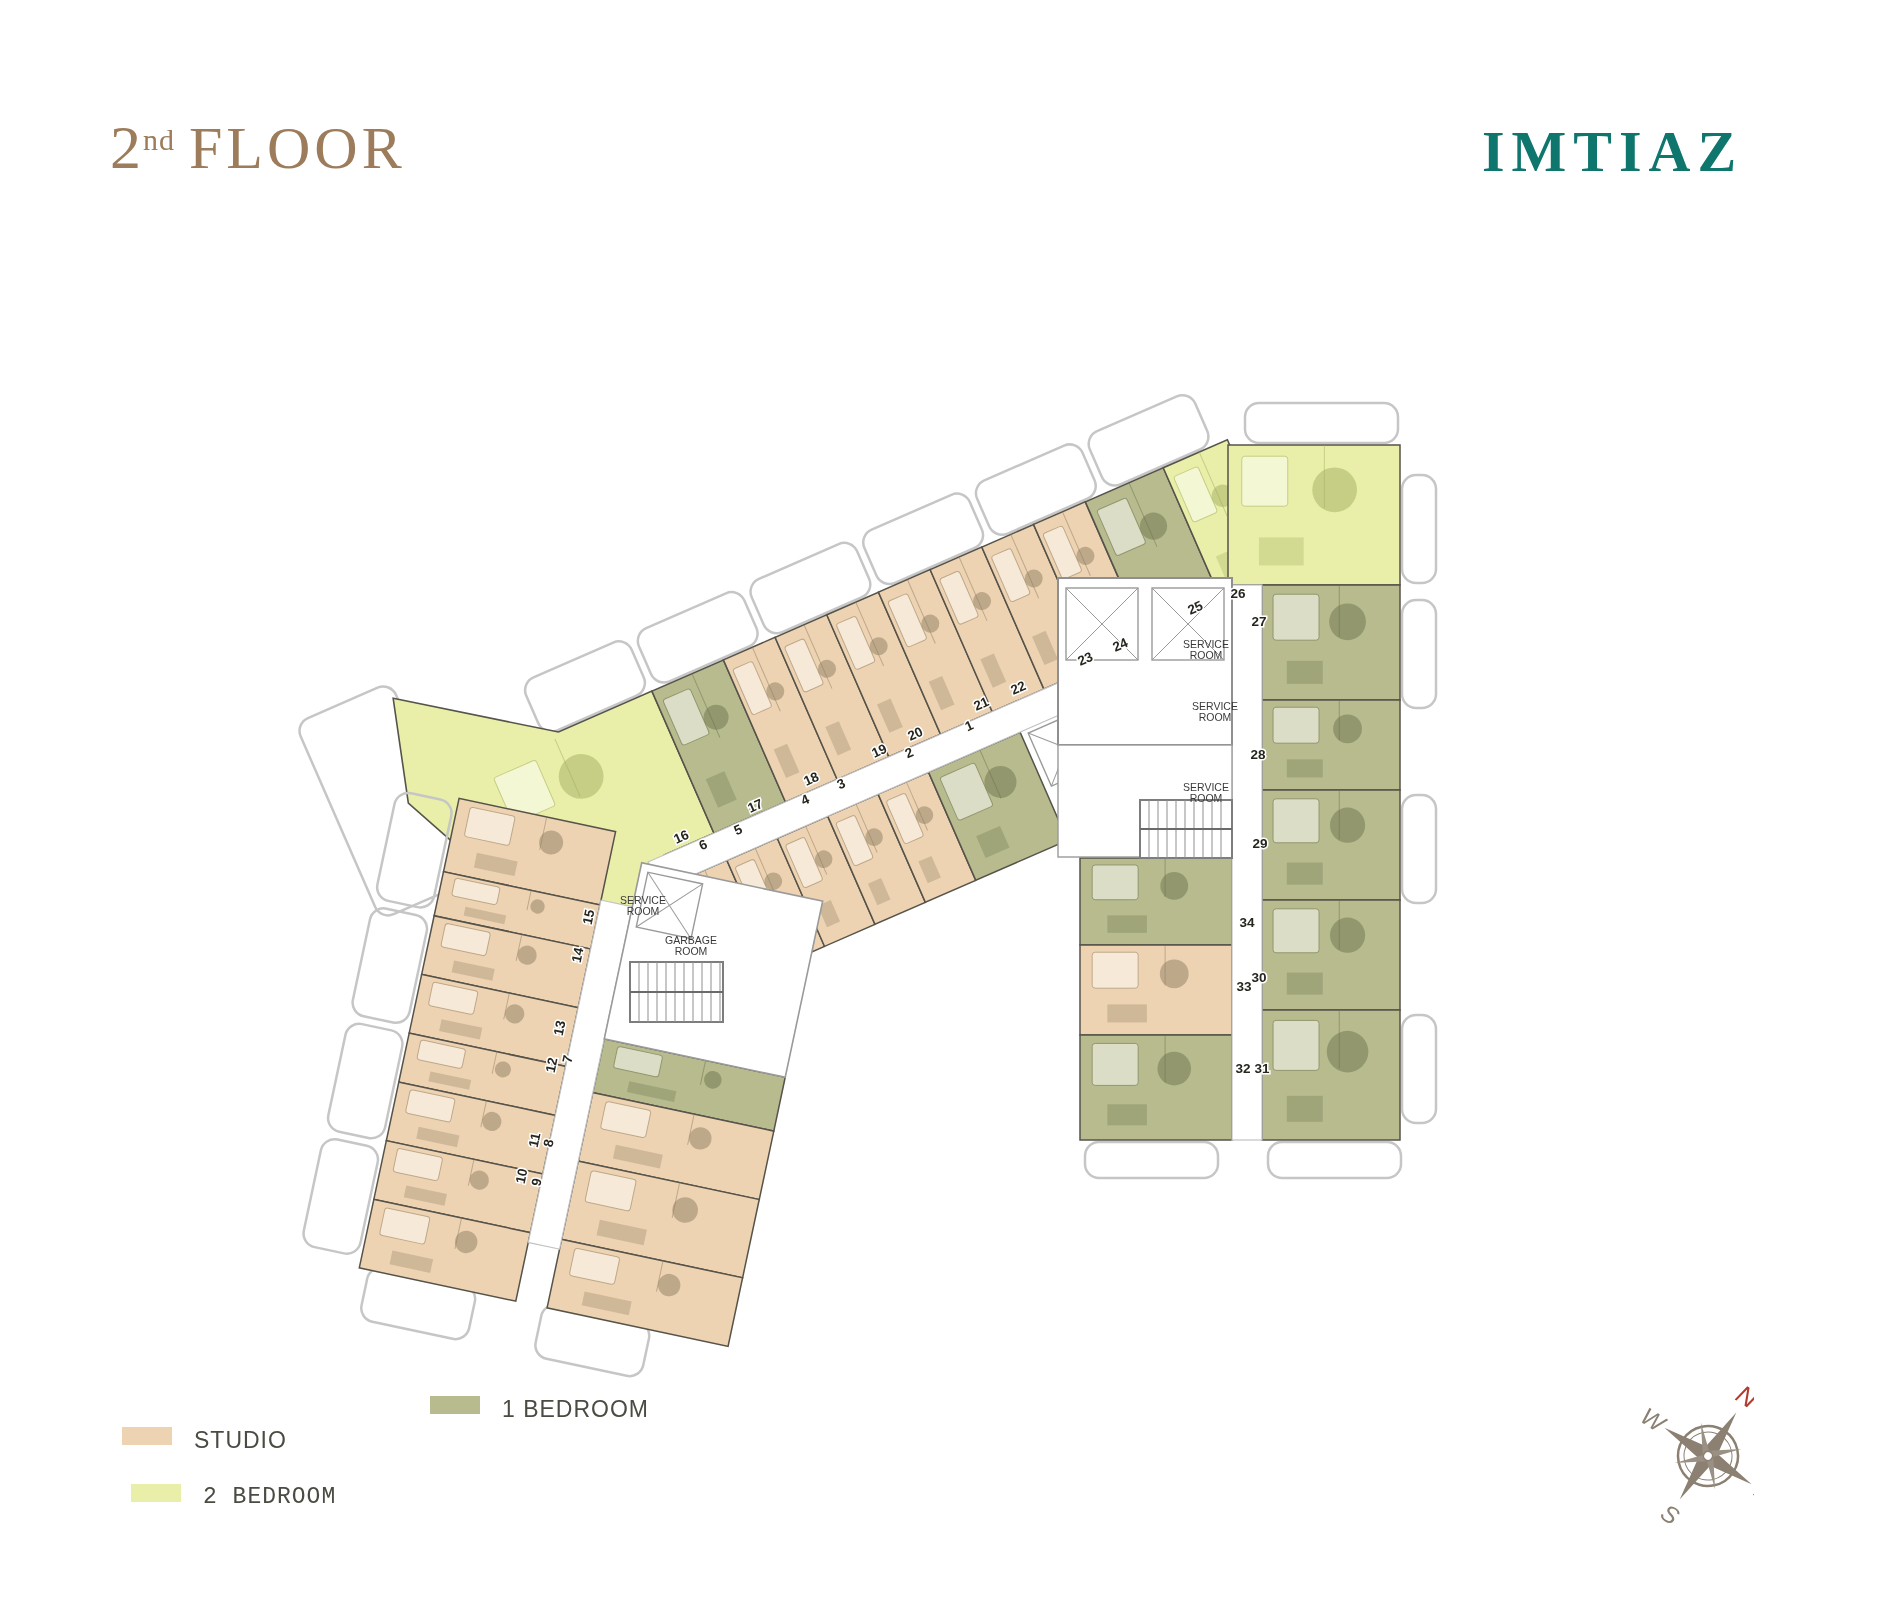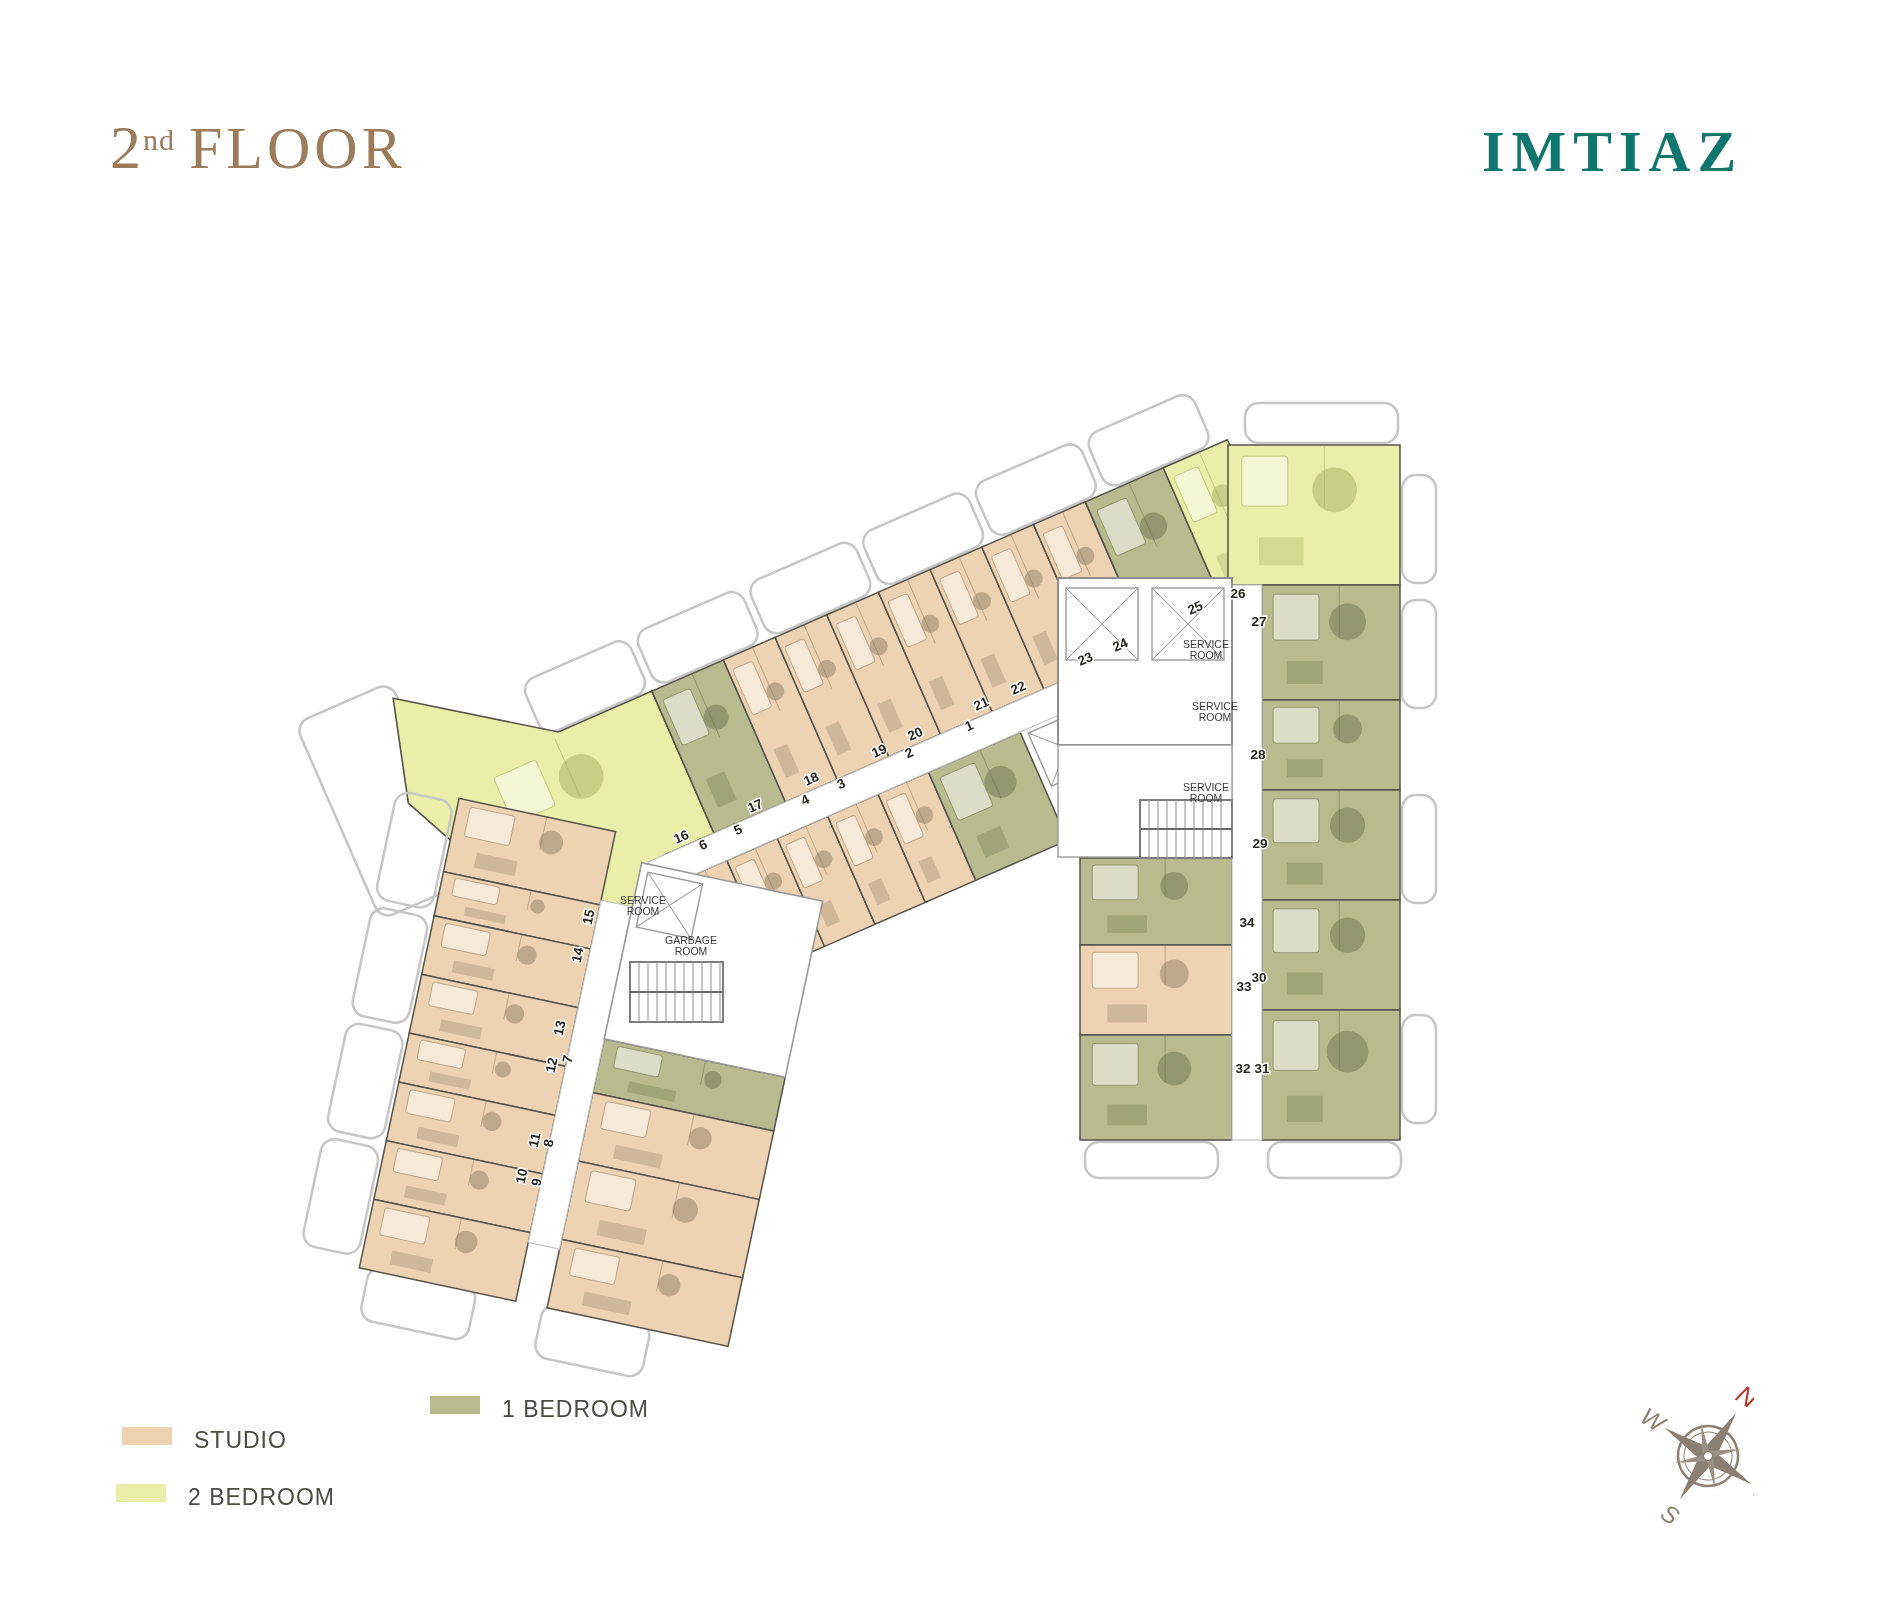--- a/index.html
+++ b/index.html
@@ -11,21 +11,21 @@
   #floor-title .big{font-size:62px;letter-spacing:2px;}
   #floor-title .sup{font-size:30px;vertical-align:18px;letter-spacing:1px;}
   #floor-title .word{font-size:60px;letter-spacing:4px;margin-left:14px;}
   #brand{position:absolute;left:1452px;top:118px;color:#0f766e;
          font-family:"Liberation Serif",serif;font-weight:700;font-size:58px;letter-spacing:7px;margin-left:30px;}
   
   .legend-item{position:absolute;display:flex;align-items:flex-start;}
   .legend-item .sw{width:50px;height:18px;margin-right:22px;display:inline-block;}
   .legend-item .lab{font-size:23px;color:#4b4b43;letter-spacing:1px;}
   #legend-studio{left:122px;top:1427px;}
-  #legend-2br{left:116px;top:1484px;}
+  #legend-2br{left:131px;top:1484px;font-family:Liberation Mono, monospace;}
   #legend-1br{left:430px;top:1396px;}
   
   #plan-wrap{position:absolute;left:0;top:0;width:1895px;height:1620px;}
   #compass-wrap{position:absolute;left:1620px;top:1378px;width:240px;height:210px;}
   svg text{font-family:"Liberation Sans",sans-serif;}
 </style>
 </head>
 <body>
 
 <div id="page">

